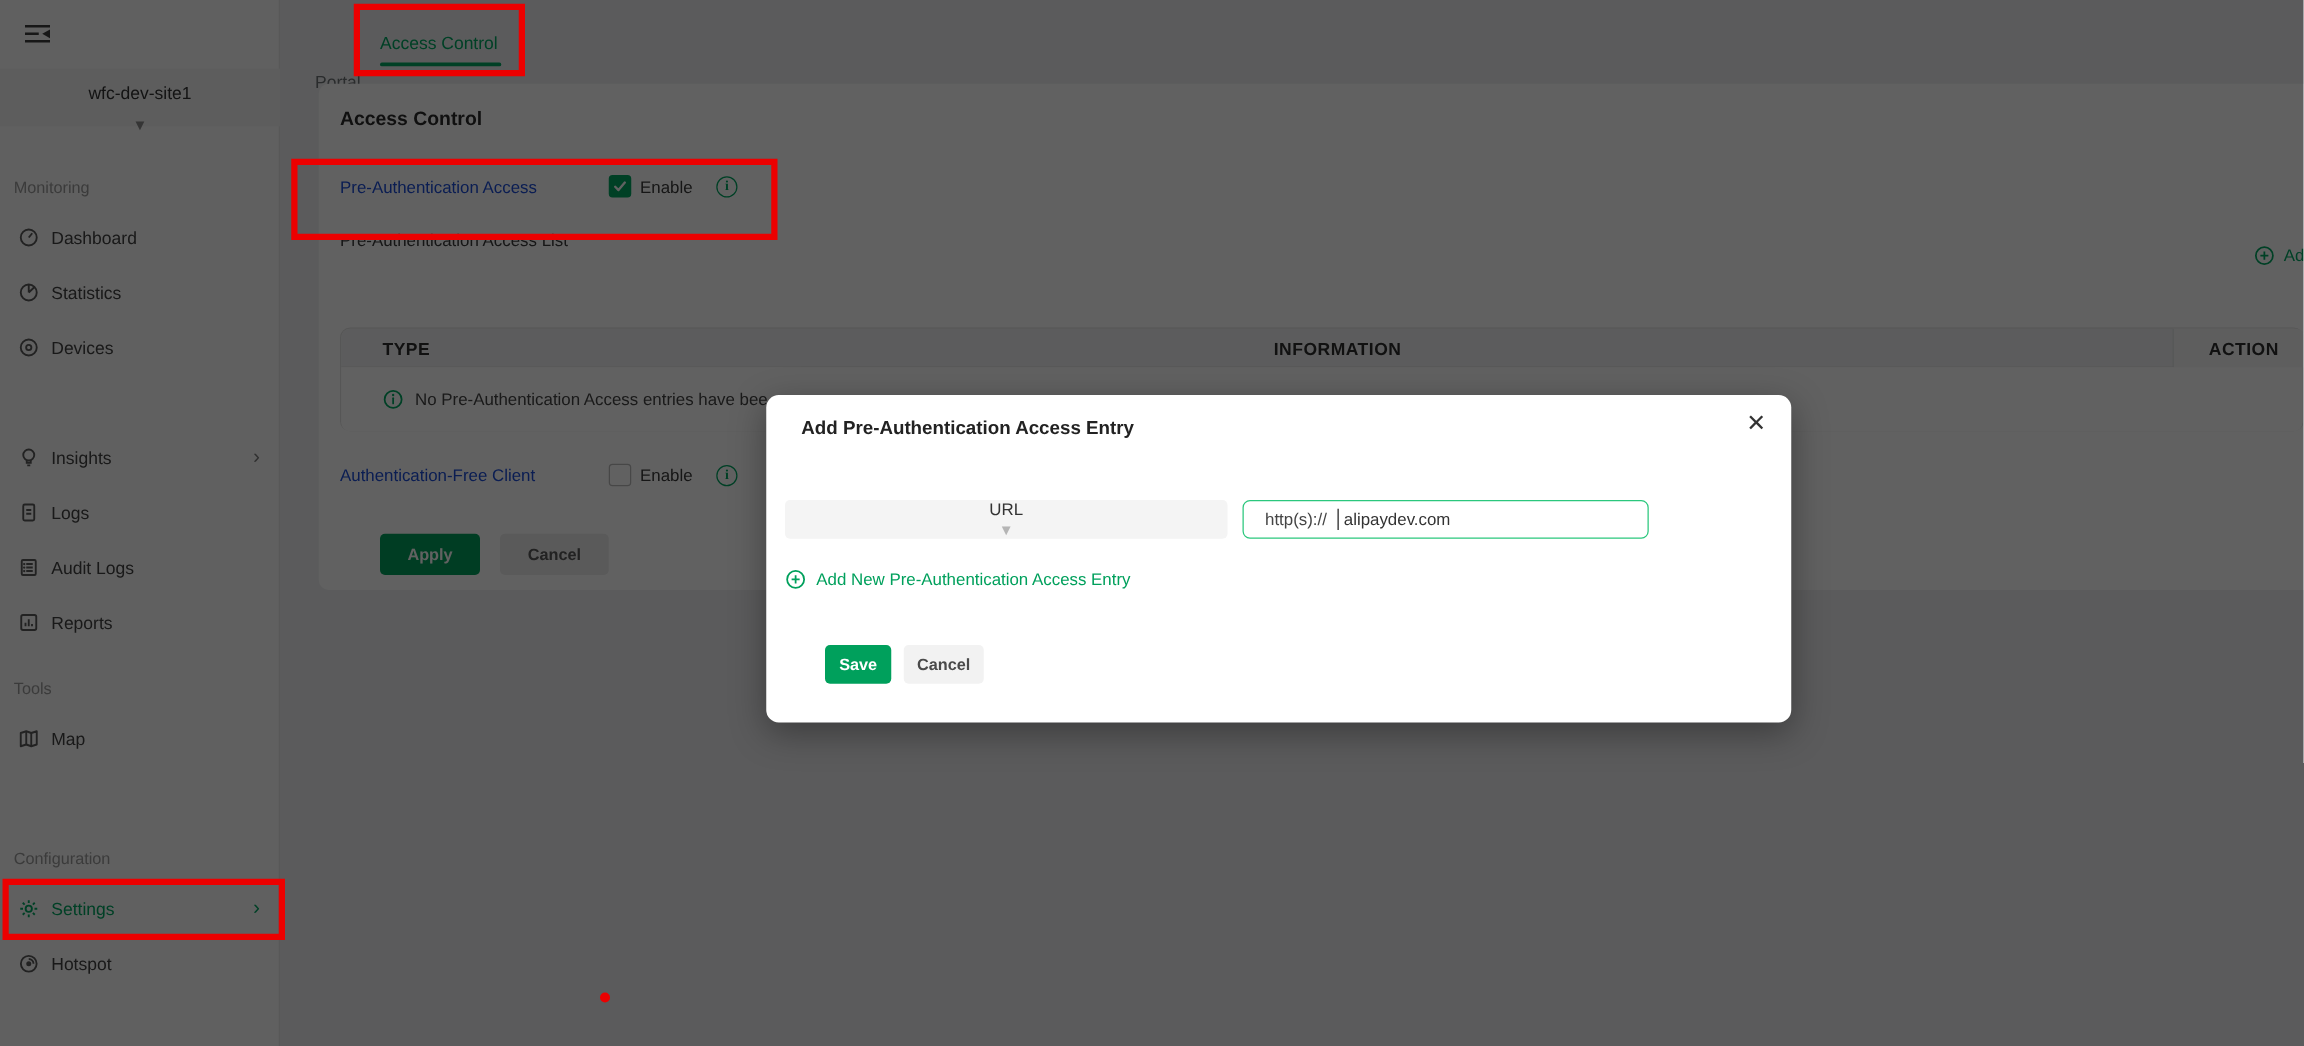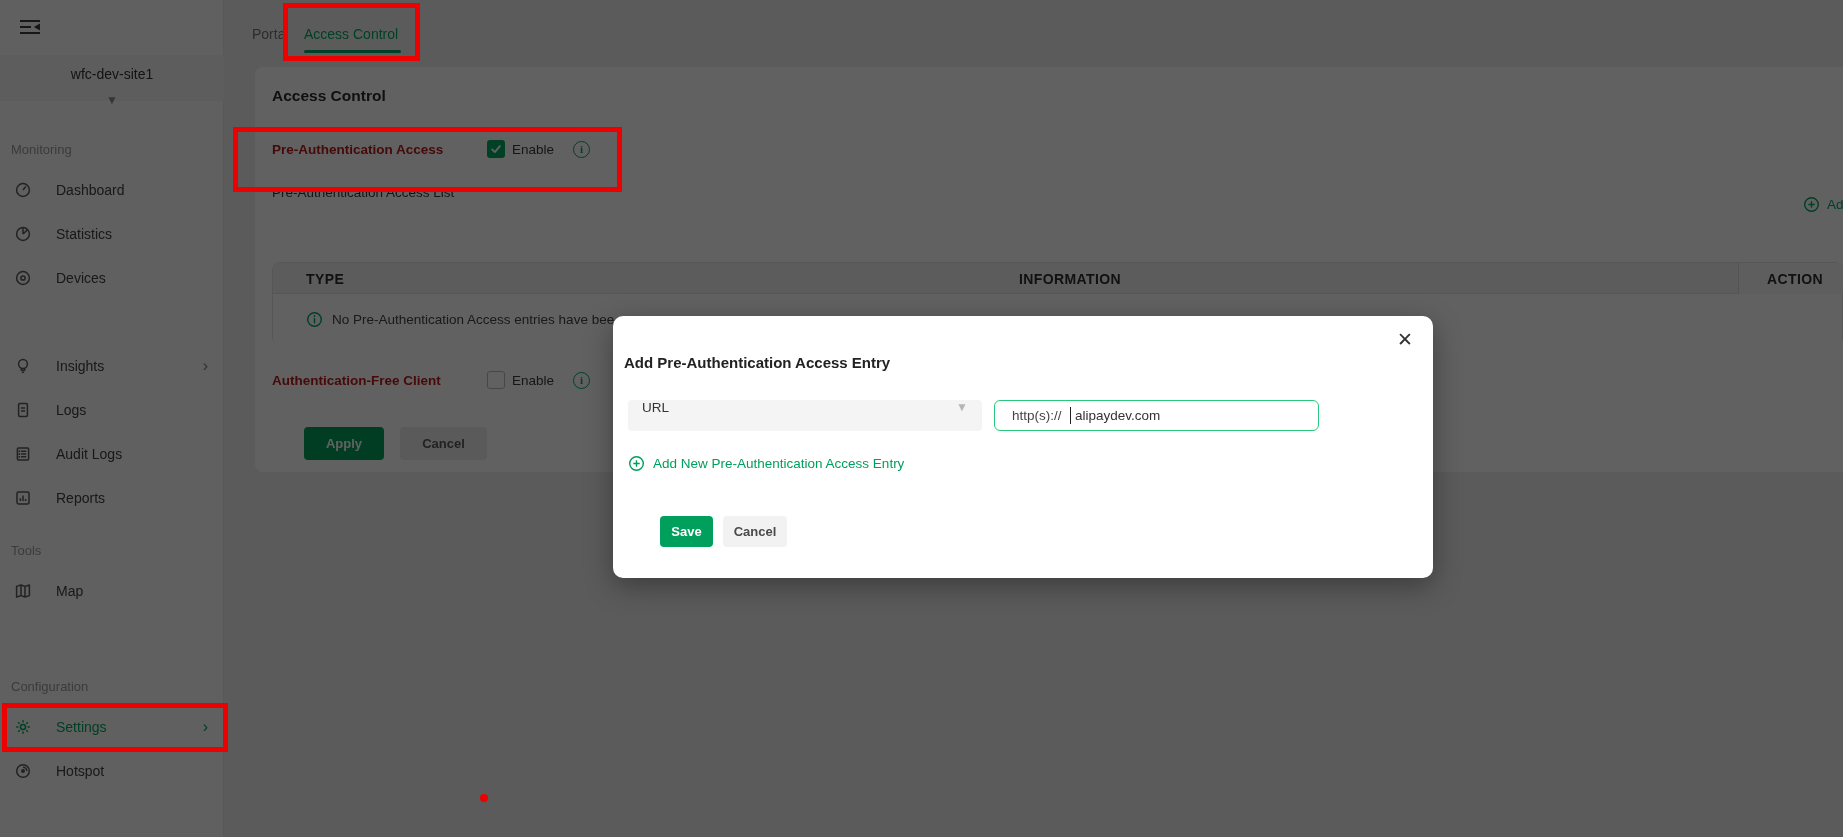--- a/index.html
+++ b/index.html
@@ -8,38 +8,38 @@
     position:relative; width:1843px; height:837px; overflow:hidden;
     background:#eef0f1; font-family:"Liberation Sans", sans-serif; color:#3a3a3a;
   }
   
   .sidebar { position:absolute; left:0; top:0; width:224px; height:837px; background:#fbfbfb; border-right:1px solid #e8e8e8; }
   .hamburger { position:absolute; left:12px; top:10px; width:36px; height:34px; display:flex; align-items:center; justify-content:center; cursor:pointer; background:none; border:none; }
   .site-selector { position:absolute; left:0; top:55px; width:224px; height:46px; background:#f4f5f5; display:flex; align-items:center; padding:0 14px; gap:11px; cursor:pointer;flex-direction:column; }
   .site-selector .site-label { flex:1; font-size:14px; color:#333; }
   .site-selector .chev { color:#8b8b8b; font-size:12px; }
   .nav-section-label { position:absolute; left:11px; font-size:13px; color:#9c9c9c; }
-  .nav-item { position:absolute; left:0; width:224px; height:44px; display:flex; align-items:center; padding-left:14px; gap:24px; font-size:14px; color:#424242; cursor:pointer; }
+  .nav-item { position:absolute; left:0; width:224px; height:44px; display:flex; align-items:center; padding-left:14px; gap:9px; font-size:14px; color:#424242; cursor:pointer; }
   .nav-item svg { flex:0 0 auto; stroke:#5a5a5a; }
   .nav-item.active { color:#00a863; }
   .nav-item.active svg { stroke:#00a863; }
   .nav-item .grow { flex:1; }
   .nav-item .sub-chev { margin-right:16px; color:#7d7d7d; font-size:16px; line-height:1; }
   .nav-item.active .sub-chev { color:#00a863; }
   
   .tab { position:absolute; top:26px; font-size:14px; cursor:pointer; }
-  .tab-portal { left:252px; color:#6f7376; }
+  .tab-portal { left:252px; color:#6f7376;margin-top:31px; }
   .tab-access { left:304px; color:#00a863; }
   .tab-underline { position:absolute; left:304px; top:50px; width:97px; height:3px; background:#00a863; border-radius:2px; }
   .card { position:absolute; left:255px; top:67px; width:1588px; height:405px; background:#ffffff; border-radius:8px 0 0 8px; overflow:hidden; }
   .card-heading { position:absolute; left:17px; top:20px; font-size:15.5px; font-weight:bold; color:#2b2b2b; }
   .setting-row { position:absolute; left:17px; display:flex; align-items:center; }
   .row-preauth { top:62px; height:40px; }
   .row-authfree { top:293px; height:40px; }
-  .setting-label { width:215px; font-size:13.5px; color:#b91c1c;font-weight:bold; }
+  .setting-label { width:215px; font-size:13.5px; color:#1d4ed8; }
   .checkbox { width:18px; height:18px; border-radius:3px; display:flex; align-items:center; justify-content:center; cursor:pointer; }
   .checkbox.checked { background:#00a863; }
   .checkbox.unchecked { background:#fff; border:1.5px solid #bcbcbc; }
   .enable-label { margin-left:7px; font-size:13.5px; color:#3a3a3a; }
   .info-icon { margin-left:19px; width:17px; height:17px; border:1.4px solid #00a863; border-radius:50%; color:#00a863; font-size:11px; font-weight:bold; display:flex; align-items:center; justify-content:center; font-family:"Liberation Serif", serif; }
   .list-label { position:absolute; left:17px; top:118px; font-size:13.5px; color:#3a3a3a; }
   .add-link { position:absolute; left:1548px; top:129px; display:flex; align-items:center; gap:7px; color:#00a863; font-size:13.5px; white-space:nowrap; cursor:pointer; }
   
   .table { position:absolute; left:17px; top:195px; width:1571px; height:83px; border:1px solid #e2e2e2; border-radius:8px; background:#fff; }
   .thead { position:absolute; left:0; top:0; width:100%; height:31px; background:#f1f2f3; border-bottom:1px solid #e3e3e3; border-radius:7px 7px 0 0; }
@@ -48,23 +48,23 @@
   .th-action { left:1465px; width:106px; padding-left:28px; background:#f6f7f8; border-left:1px solid #d9d9d9; border-radius:0 7px 0 0; }
   .tbody-row { position:absolute; left:0; top:31px; width:100%; height:51px; display:flex; align-items:center; padding-left:33px; gap:9px; border-radius:0 0 7px 7px; background:#fff; }
   .empty-text { font-size:13.5px; color:#444; white-space:nowrap; }
   
   .btn { display:inline-flex; align-items:center; justify-content:center; font-weight:bold; font-size:13px; border:none; border-radius:4px; cursor:pointer; font-family:"Liberation Sans", sans-serif;margin-left:32px; }
   .btn-apply { position:absolute; left:17px; top:360px; width:80px; height:33px; background:#00a05c; color:#fff; }
   .btn-cancel-page { position:absolute; left:113px; top:360px; width:87px; height:33px; background:#ececec; color:#595959; }
   
   .overlay { position:absolute; inset:0; background:rgba(0,0,0,0.62); z-index:50; }
   .modal { position:absolute; left:613px; top:316px; width:820px; height:262px; background:#fff; border-radius:10px; box-shadow:0 8px 28px rgba(0,0,0,0.35); z-index:60; }
-  .modal-title { position:absolute; left:11px; top:18px; font-size:15px; font-weight:bold; color:#222;margin-top:20px; }
+  .modal-title { position:absolute; left:28px; top:18px; font-size:15px; font-weight:bold; color:#222; }
   .modal-close { position:absolute; right:20px; top:14px; font-size:19px; color:#333; cursor:pointer; background:none; border:none; line-height:1; }
-  .modal-select { position:absolute; left:15px; top:84px; width:354px; height:31px; background:#f4f4f4; border-radius:4px; display:flex; padding:0 14px; cursor:pointer; }
+  .modal-select { position:absolute; left:15px; top:84px; width:354px; height:31px; background:#f4f4f4; border-radius:4px; display:flex; align-items:center; padding:0 14px; cursor:pointer;flex-direction:column; }
   .modal-select .sel-value { flex:1; font-size:13.5px; color:#333; }
   .modal-select .chev { color:#b5b5b5; font-size:12px; }
   .url-input { position:absolute; left:381px; top:84px; width:325px; height:31px; background:#fff; border:1.5px solid #2bc77d; border-radius:6px; display:flex; align-items:center; padding-left:17px; cursor:text; }
   .url-prefix { font-size:13.5px; color:#454545; }
   .caret { width:1.5px; height:17px; background:#222; margin:0 4px 0 8px; }
   .url-value { font-size:13.5px; color:#333; }
   .add-new-link { position:absolute; left:15px; top:139px; display:flex; align-items:center; gap:8px; color:#00a05c; font-size:13.5px; cursor:pointer; }
   .btn-save { position:absolute; left:15px; top:200px; width:53px; height:31px; background:#00a05c; color:#fff; }
   .btn-cancel-modal { position:absolute; left:78px; top:200px; width:64px; height:31px; background:#f2f2f2; color:#4a4a4a; }
   

